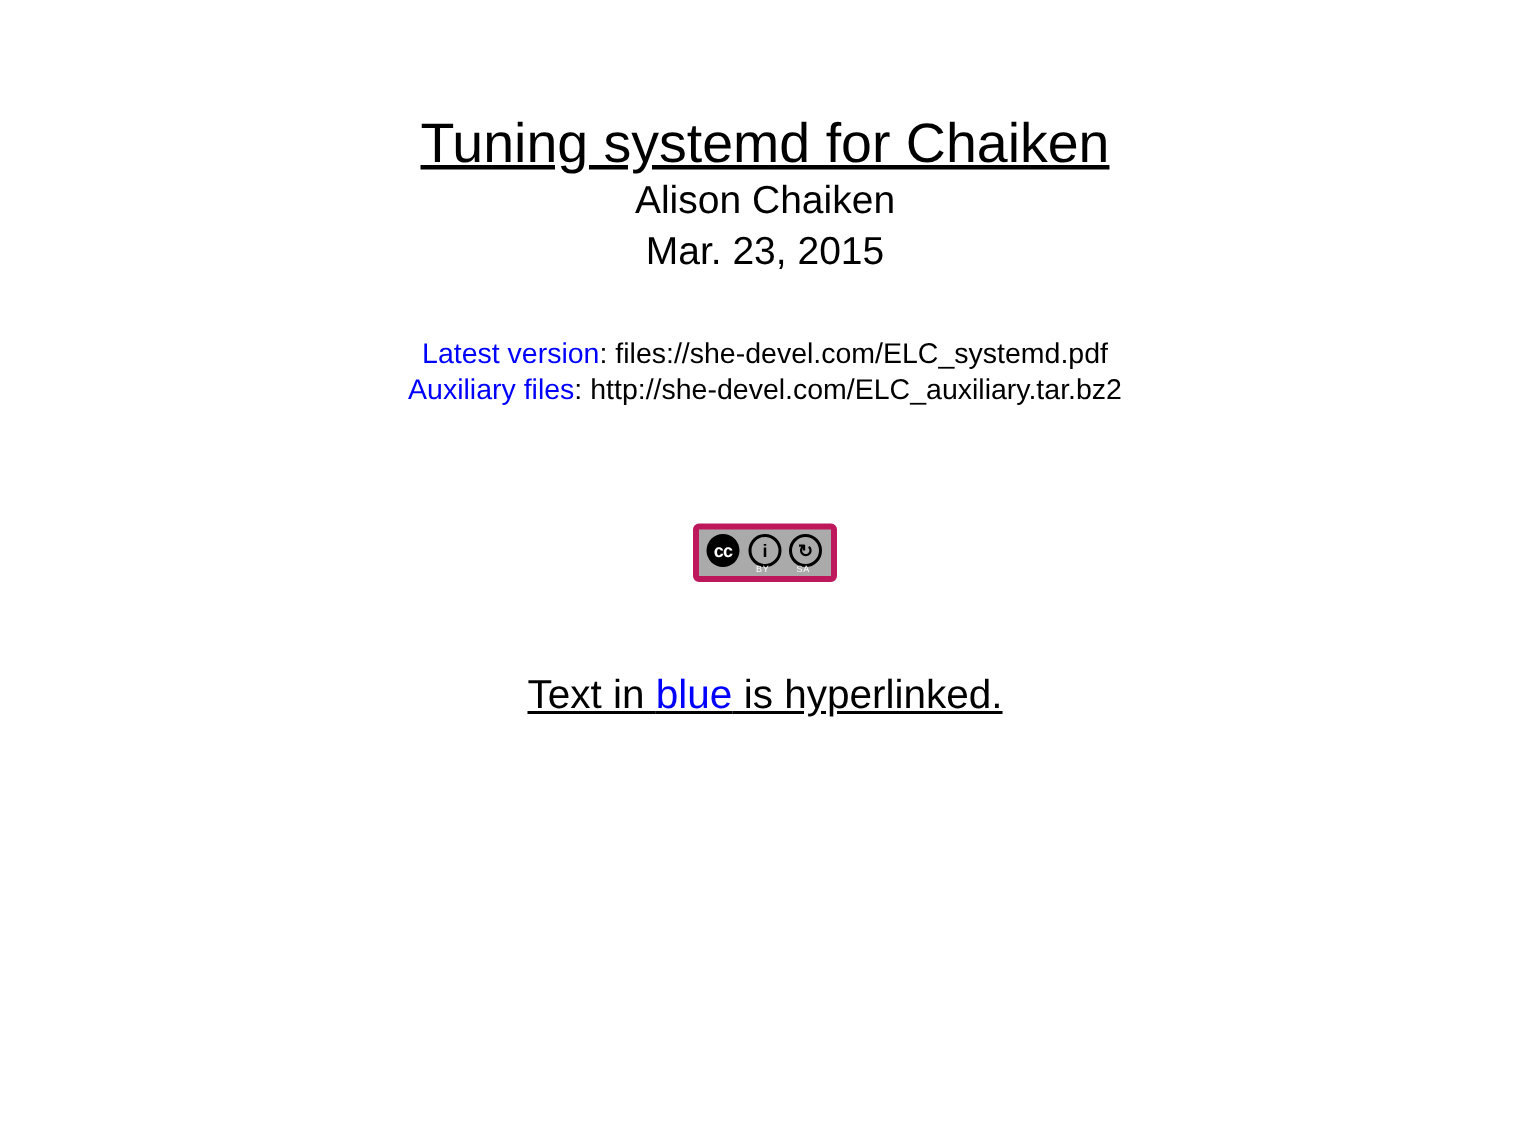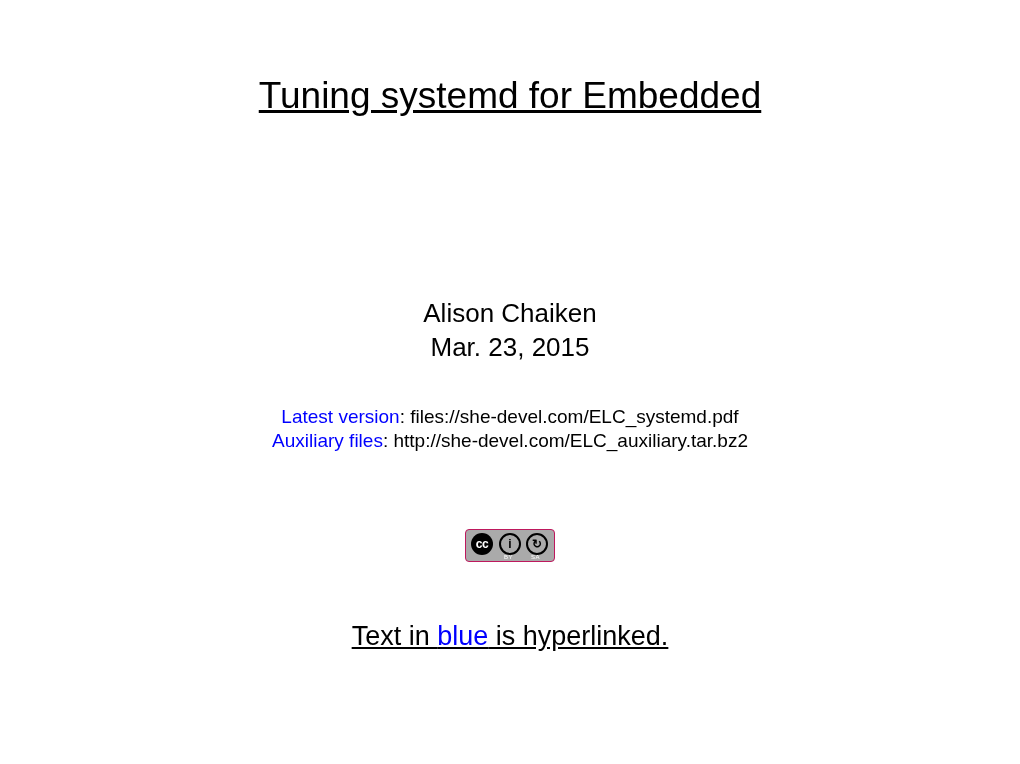--- a/index.html
+++ b/index.html
@@ -16,39 +16,38 @@
     height: 100%;
     text-align: center;
   }
   .title {
     font-size: 37px;
     text-decoration: underline;
     padding-top: 75px;
     font-weight: normal;
   }
   .author-block {
-    margin-top: 180px;
     font-size: 26px;
     line-height: 1.3;
   }
   .links-block {
     margin-top: 40px;
     font-size: 19px;
     line-height: 1.3;
   }
   .links-block .lbl {
     color: #0000ff;
   }
   .badge {
     margin-top: 75px;
     display: inline-block;
     width: 88px;
     height: 31px;
     background: #aaa;
-    border: 1px solid #be185d;
+    border: 4px solid #be185d;
     border-radius: 4px;
     position: relative;
     font-family: sans-serif;
   }
   .badge .cc {
     position: absolute;
     left: 5px;
     top: 3px;
     width: 22px;
     height: 22px;
@@ -94,21 +93,21 @@
   }
   .footer-note .blue {
     color: #0000ff;
   }
 </style>
 </head>
 <body>
 
 <div class="slide">
 
-  <div class="title">Tuning systemd for Embedded</div>
+  <div class="title">Tuning systemd for Chaiken</div>
 
   <div class="author-block">
     <div>Alison Chaiken</div>
     <div>Mar. 23, 2015</div>
   </div>
 
   <div class="links-block">
     <div>
       <span class="lbl">Latest version</span><span>: files://she-devel.com/ELC_systemd.pdf</span>
     </div>

